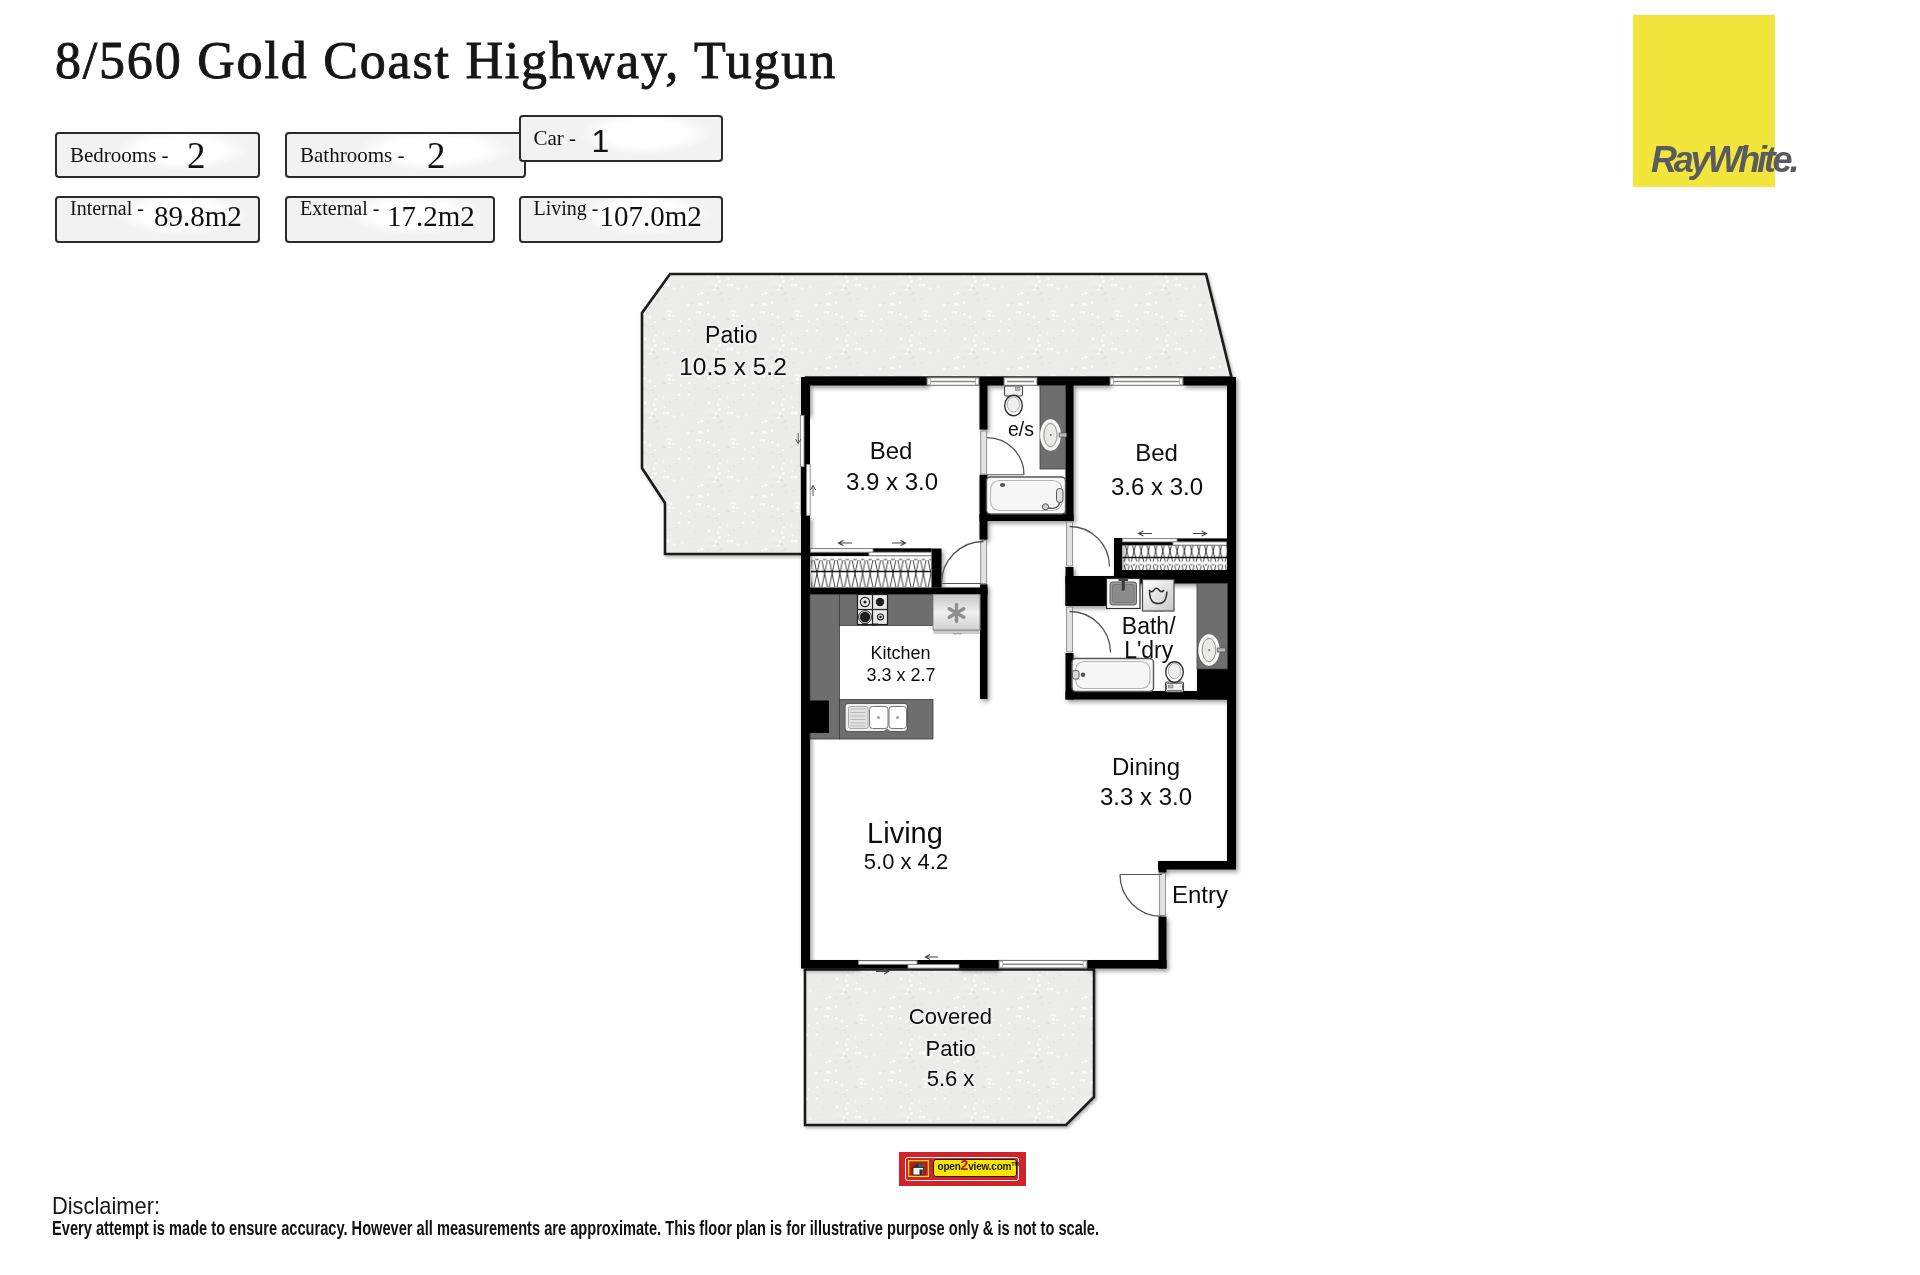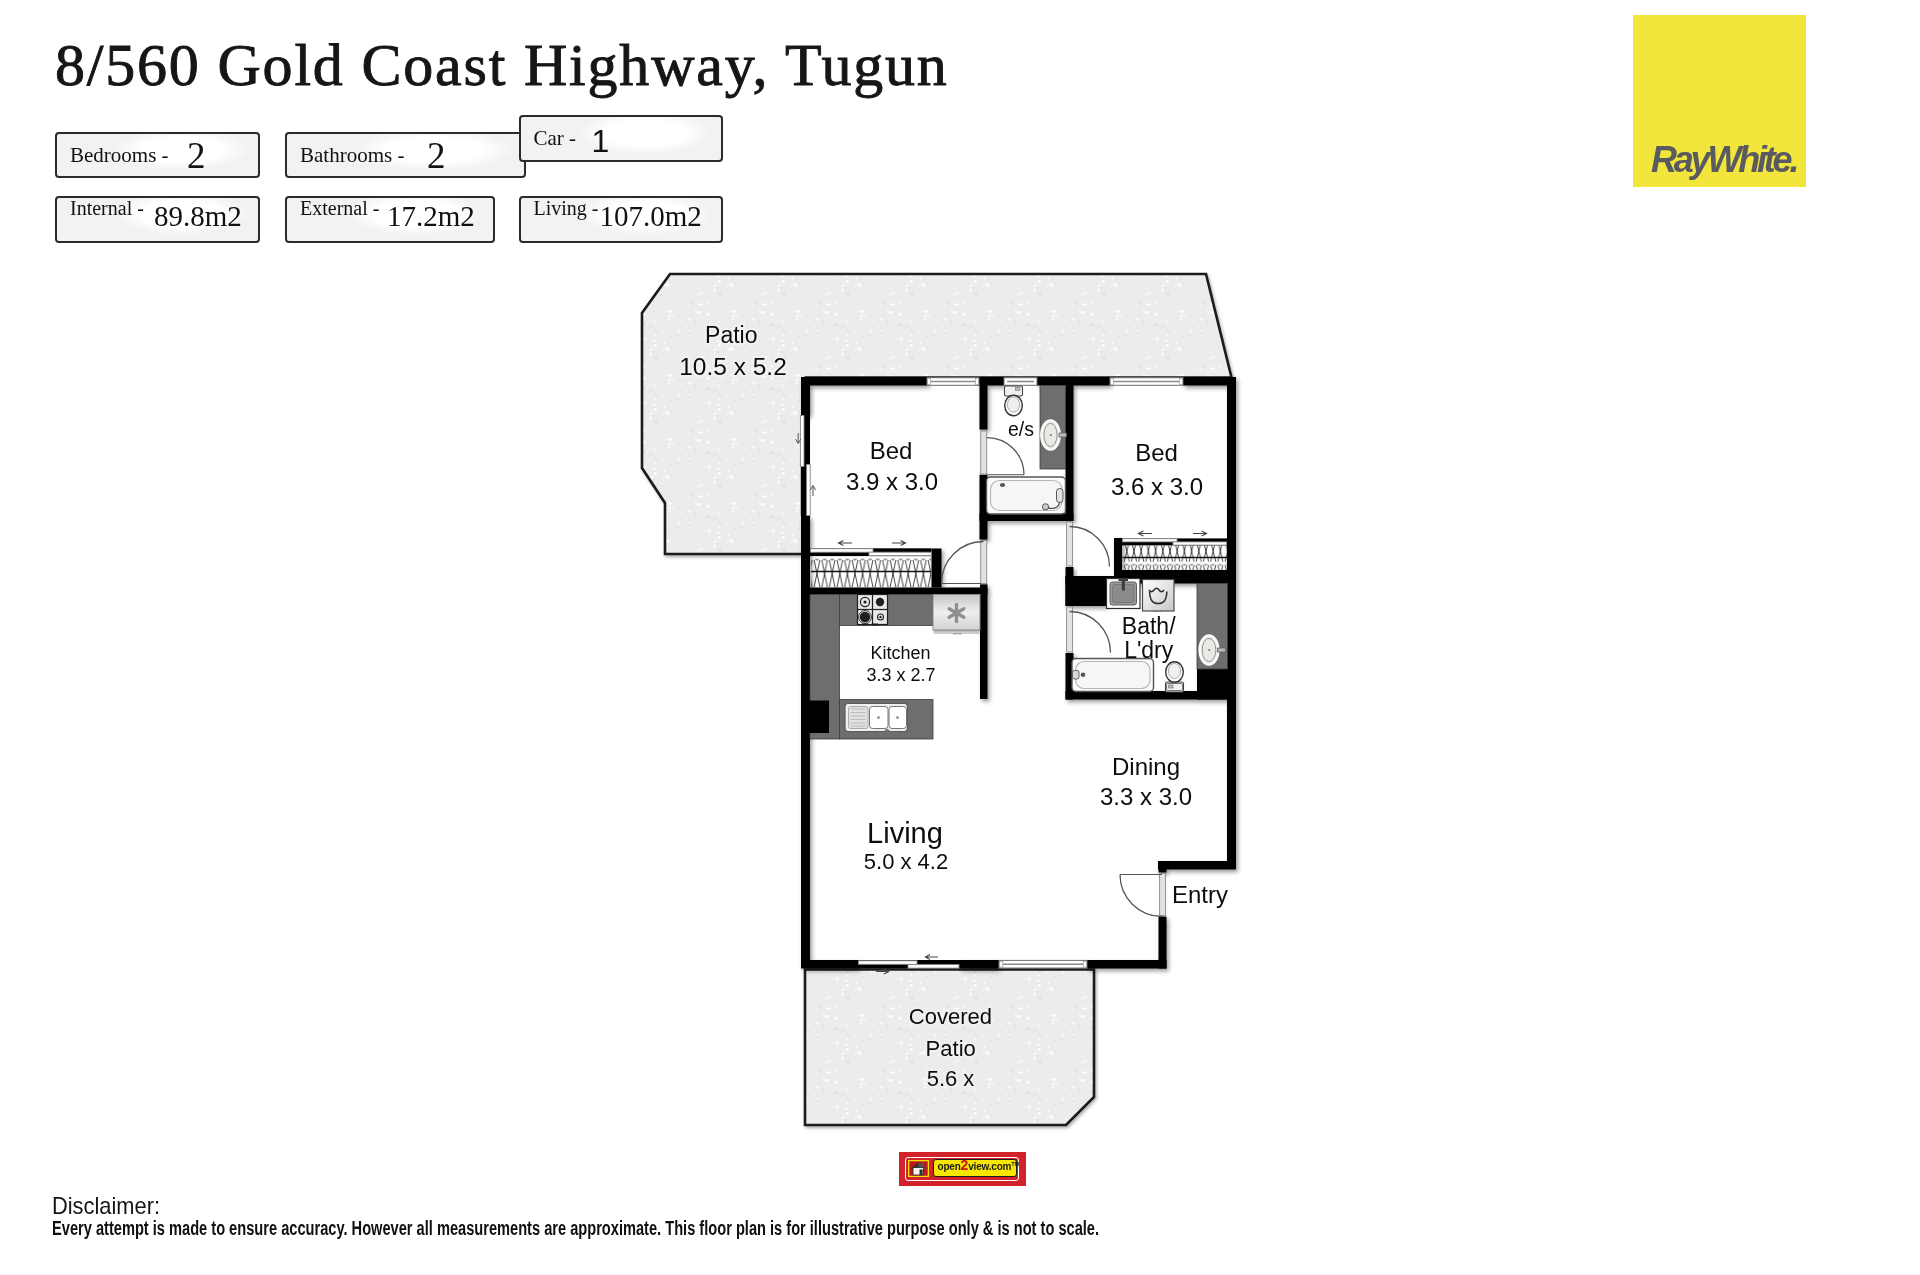--- a/index.html
+++ b/index.html
@@ -13,21 +13,21 @@
   .ibox span{position:absolute;white-space:nowrap;line-height:1;}
   .lb1{font-family:"Liberation Serif",serif;font-size:21px;left:13px;top:11.4px;}
   .lb2{font-family:"Liberation Serif",serif;font-size:20px;left:13px;top:0;}
   .nm1{font-family:"Liberation Serif",serif;font-size:37px;top:3.9px;}
   .nm2{font-family:"Liberation Serif",serif;font-size:29px;top:3.8px;}
 </style>
 </head>
 <body>
 <div id="page">
 
-<div class="abs serif" id="title" style="left:55px;top:35px;font-size:60px;letter-spacing:1.8px;color:#161616;white-space:nowrap;line-height:1;-webkit-text-stroke:0.9px #161616;">8/560 Gold Coast Highway, Tugun</div>
+<div class="abs serif" id="title" style="left:55px;top:35px;font-size:52px;letter-spacing:1.8px;color:#161616;white-space:nowrap;line-height:1;-webkit-text-stroke:0.9px #161616;">8/560 Gold Coast Highway, Tugun</div>
 
 <div class="ibox" style="left:55px;top:131.5px;width:205px;">
   <span class="lb1">Bedrooms -</span>
       <span class="nm1" style="left:130px;">2</span>
 </div>
 
 <div class="ibox" style="left:285px;top:131.5px;width:241px;">
   <span class="lb1">Bathrooms -</span>
       <span class="nm1" style="left:140px;">2</span>
 </div>
@@ -45,21 +45,21 @@
 <div class="ibox" style="left:285px;top:196px;width:210px;">
   <span class="lb2">External -</span>
       <span class="nm2" style="left:100px;">17.2m2</span>
 </div>
 
 <div class="ibox" style="left:518.5px;top:196px;width:204px;">
   <span class="lb2">Living -</span>
       <span class="nm2" style="left:79px;text-align:center;">107.0m2</span>
 </div>
 
-<div class="abs" style="left:1633px;top:15px;width:173px;height:172px;background:#f2e63c;">
+<div class="abs" style="left:1633px;top:15px;width:142px;height:172px;background:#f2e63c;">
   <span style="position:absolute;left:18px;bottom:9px;font-family:'Liberation Sans',sans-serif;font-weight:bold;font-style:italic;font-size:36px;color:#595b61;letter-spacing:-3.2px;white-space:nowrap;line-height:1;">RayWhite.</span>
 </div>
 
 <svg class="abs" id="plan" style="left:0;top:0;" width="1920" height="1275" viewBox="0 0 1920 1275">
 <defs>
   <pattern id="pav" patternUnits="userSpaceOnUse" width="64" height="64">
     <rect width="64" height="64" fill="#ececeb"></rect>
     <circle cx="40.9" cy="1.6" r="1.0" fill="#f9f9f9"></circle>
     <circle cx="8.9" cy="6.6" r="1.4" fill="#e6e6e6"></circle>
     <circle cx="5.6" cy="27.0" r="0.7" fill="#f9f9f9"></circle>

